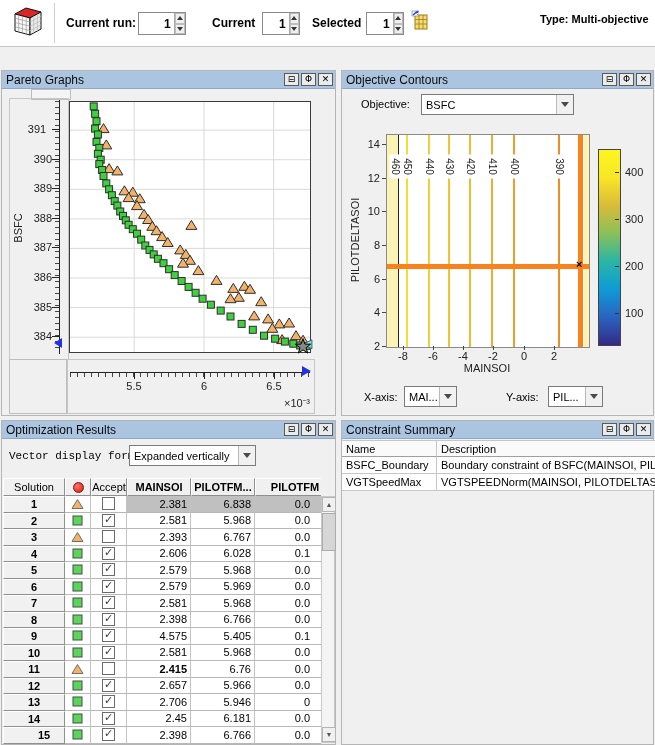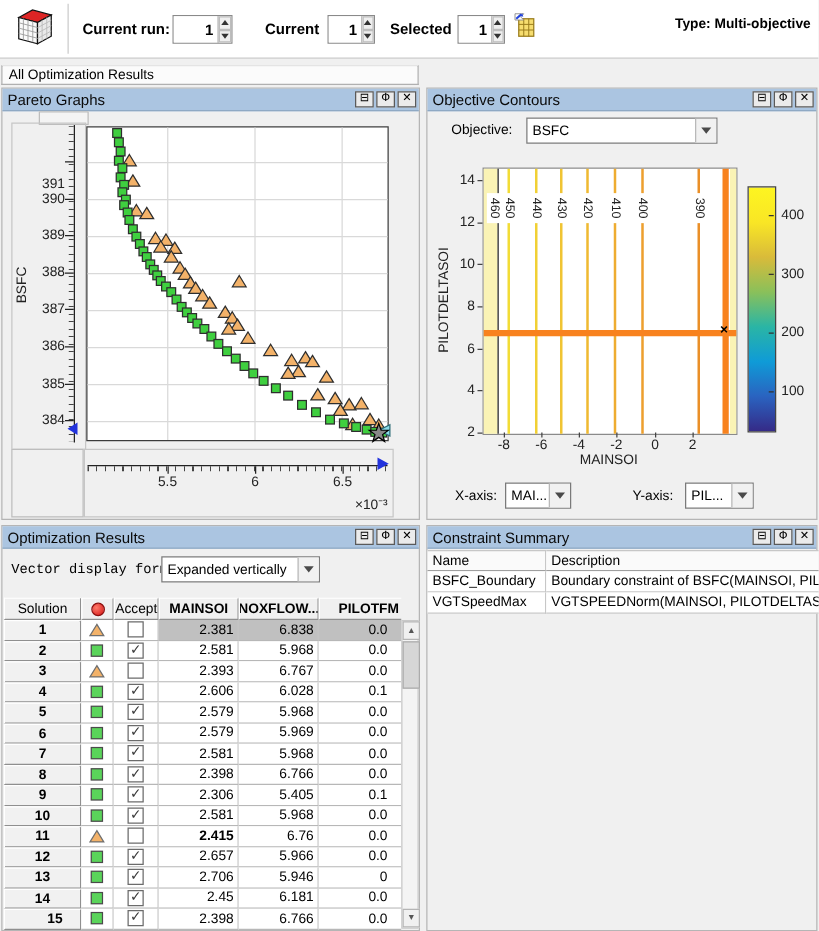--- a/index.html
+++ b/index.html
@@ -114,21 +114,20 @@
         <rect x="4" y="5" width="12" height="14" fill="#f6dd6f" stroke="#9a7d1d" stroke-width="1"></rect>
         <path d="M4,9.5 H16 M4,14 H16 M8,5 V19 M12,5 V19" stroke="#9a7d1d" stroke-width="0.8"></path>
         <polygon points="1,1 8,1 5.5,3.5 8,6 5,6 1,6" fill="#fff" stroke="#888" stroke-width="0.7"></polygon>
         <path d="M2,5 L6,1.5" stroke="#2244dd" stroke-width="1.6" fill="none"></path>
         <polygon points="6.8,0.6 7.6,3.4 4.9,2.6" fill="#2244dd"></polygon>
       </svg>
     </button>
     <span class="abs tb-label" style="left:540px;top:8px;font-size:11px;">Type: Multi-objective</span>
   </div>
 
-  <div class="abs band" style="left:1px;width:334px;">All Optimization Results</div>
 
   <div class="abs panel" id="pareto-panel" style="left:1px;top:70px;width:335px;height:346px;">
     <div class="titlebar">
       <span class="t">Pareto Graphs</span>
       <button class="wbtn">⊟</button>
       <button class="wbtn">Φ</button>
       <button class="wbtn">✕</button>
     </div>
     <div class="abs spacerbox" style="left:29px;top:18px;width:38px;height:9px;"></div>
 
@@ -253,21 +252,21 @@
       <div class="ticklabel" style="left: 20px; top: 200px; width: 30px; text-align: right;">386</div>
       <div style="position: absolute; left: 50px; top: 206px; width: 7px; height: 1px; background: rgb(34, 34, 34);"></div>
       <div class="ticklabel" style="left: 20px; top: 170px; width: 30px; text-align: right;">387</div>
       <div style="position: absolute; left: 50px; top: 176px; width: 7px; height: 1px; background: rgb(34, 34, 34);"></div>
       <div class="ticklabel" style="left: 20px; top: 141px; width: 30px; text-align: right;">388</div>
       <div style="position: absolute; left: 50px; top: 147px; width: 7px; height: 1px; background: rgb(34, 34, 34);"></div>
       <div class="ticklabel" style="left: 20px; top: 111px; width: 30px; text-align: right;">389</div>
       <div style="position: absolute; left: 50px; top: 117px; width: 7px; height: 1px; background: rgb(34, 34, 34);"></div>
       <div class="ticklabel" style="left: 20px; top: 82px; width: 30px; text-align: right;">390</div>
       <div style="position: absolute; left: 50px; top: 88px; width: 7px; height: 1px; background: rgb(34, 34, 34);"></div>
-      <div class="ticklabel" style="left: 20px; top: 52px; width: 30px; text-align: right; margin-top: 18px;">391</div>
+      <div class="ticklabel" style="left: 20px; top: 52px; width: 30px; text-align: center;">391</div>
       <div style="position: absolute; left: 50px; top: 58px; width: 7px; height: 1px; background: rgb(34, 34, 34);"></div>
       <div class="ticklabel" style="left: 117px; top: 309px; width: 30px; text-align: center;">5.5</div>
       <div style="position: absolute; left: 132px; top: 302px; width: 1px; height: 6px; background: rgb(34, 34, 34);"></div>
       <div class="ticklabel" style="left: 187px; top: 309px; width: 30px; text-align: center;">6</div>
       <div style="position: absolute; left: 202px; top: 302px; width: 1px; height: 6px; background: rgb(34, 34, 34);"></div>
       <div class="ticklabel" style="left: 257px; top: 309px; width: 30px; text-align: center;">6.5</div>
       <div style="position: absolute; left: 272px; top: 302px; width: 1px; height: 6px; background: rgb(34, 34, 34);"></div>
     </div>
 
   <div class="abs panel" id="contour-panel" style="left:341px;top:70px;width:313px;height:346px;">
@@ -381,21 +380,21 @@
         </span>
     </div>
     <div id="results-table" class="abs" style="left:1px;top:57px;width:318px;height:266px;overflow:hidden;">
         <div class="row" style="height: 18px;">
           <div class="hdrcell" style="width: 62px; height: 18px; flex: 0 0 auto;">Solution</div>
           <div class="hdrcell" style="width: 26px; height: 18px; flex: 0 0 auto;">
             <div class="redcircle"></div>
           </div>
           <div class="hdrcell" style="width: 36px; height: 18px; flex: 0 0 auto;">Accept</div>
           <div class="hdrcell" style="width: 64px; height: 18px; flex: 0 0 auto; font-weight: bold;">MAINSOI</div>
-          <div class="hdrcell" style="width: 64px; height: 18px; flex: 0 0 auto; font-weight: bold;">NOXFLOW...</div>
+          <div class="hdrcell" style="width: 64px; height: 18px; flex: 0 0 auto; font-weight: bold;">PILOTFM...</div>
           <div class="hdrcell" style="width: 80px; height: 18px; flex: 0 0 auto; font-weight: bold;">PILOTFM</div>
         </div>
         <div class="row" style="height: 16.5px;">
           <div class="cell solcell" style="width: 62px; flex: 0 0 auto;">1</div>
           <div class="cell" style="width: 26px; flex: 0 0 auto; justify-content: center;">
             <span style="display: flex; align-items: center;">
               <svg width="13" height="12">
                 <polygon points="6.5,1.5 12,10.5 1,10.5" fill="#f3b269" stroke="#6e6e6e"></polygon>
               </svg>
             </span>
@@ -524,21 +523,21 @@
           <div class="cell" style="width: 26px; flex: 0 0 auto; justify-content: center;">
             <span style="display: flex; align-items: center;">
               <svg width="11" height="11">
                 <rect x="1" y="1" width="9" height="9" fill="#5ad45a" stroke="#4a4a4a"></rect>
               </svg>
             </span>
           </div>
           <div class="cell" style="width: 36px; flex: 0 0 auto; justify-content: center;">
             <div class="cb on"></div>
           </div>
-          <div class="cell valcell" style="width: 64px; flex: 0 0 auto;">2.306</div>
+          <div class="cell valcell" style="width: 64px; flex: 0 0 auto;">4.575</div>
           <div class="cell valcell" style="width: 64px; flex: 0 0 auto;">5.405</div>
           <div class="cell valcell" style="width: 80px; flex: 0 0 auto; padding-right: 24px;">0.1</div>
         </div>
         <div class="row" style="height: 16.5px;">
           <div class="cell solcell" style="width: 62px; flex: 0 0 auto;">10</div>
           <div class="cell" style="width: 26px; flex: 0 0 auto; justify-content: center;">
             <span style="display: flex; align-items: center;">
               <svg width="11" height="11">
                 <rect x="1" y="1" width="9" height="9" fill="#5ad45a" stroke="#4a4a4a"></rect>
               </svg>

